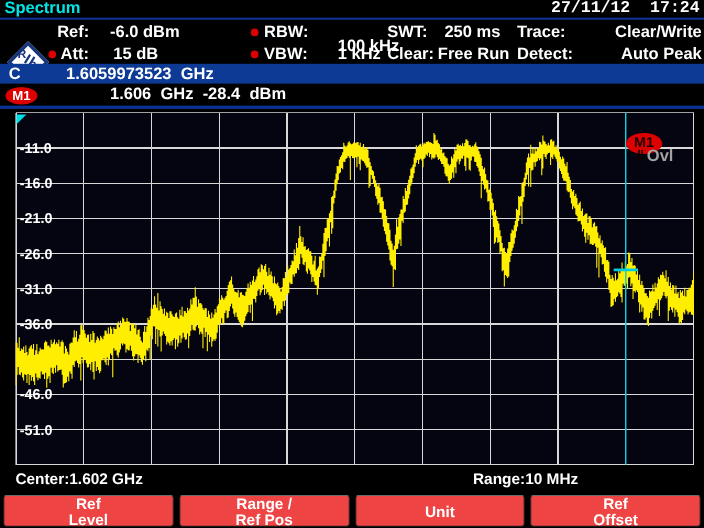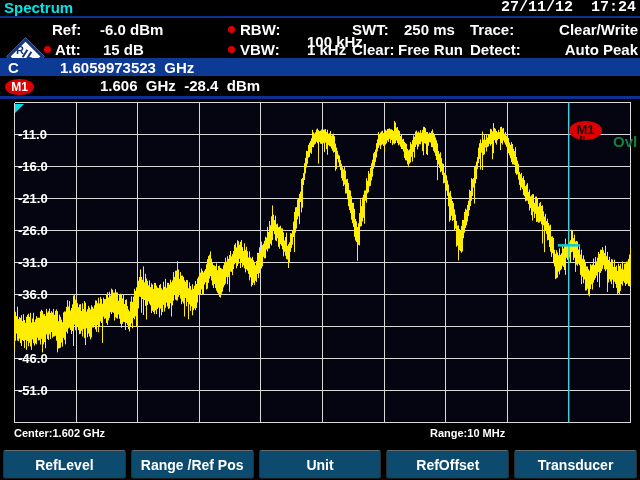--- a/index.html
+++ b/index.html
@@ -42,32 +42,32 @@
 
   
   .plot-svg{position:absolute;left:14px;top:102px;}
   .plot-svg text{fill:#fff;font-family:"Liberation Sans",sans-serif;font-weight:bold;font-size:13px;}
   .corner-triangle{position:absolute;left:15px;top:104px;width:0;height:0;
                    border-top:9px solid #00e0e6;border-right:9px solid transparent;}
   .m1-flag{position:absolute;left:569px;top:121px;width:64px;height:30px;font-size:13px;}
   .m1-flag-oval{position:absolute;left:0;top:0;width:33px;height:19px;background:#dd0000;border-radius:50%;
                 color:#200000;text-align:center;line-height:18px;}
   .m1-flag-stem{position:absolute;left:10px;top:12px;color:#100000;font-size:13px;letter-spacing:-1px;}
-  .ovl-text{position:absolute;left:44px;top:12px;color:#15803d;font-size:15px;}
+  .ovl-text{position:absolute;left:19px;top:12px;color:#a3a3a3;font-size:15px;}
 
   
-  .bottom-bar{position:absolute;left:0;top:425px;width:640px;height:23px;font-size:11px;}
+  .bottom-bar{position:absolute;left:0;top:425px;width:640px;height:23px;font-size:14px;}
   .center-readout{position:absolute;left:14px;top:2px;white-space:pre;}
   .span-readout{position:absolute;left:430px;top:2px;white-space:pre;}
 
   
   .softkeys{position:absolute;left:0;top:449px;width:640px;height:31px;display:flex;gap:5px;padding:1px 3px 1px 3px;}
-  .softkey{flex:1;background:#0c4a6e;border-top:1px solid #6a6a6a;border-left:1px solid #2e2e2e;
+  .softkey{flex:1;background:#ef4444;border-top:1px solid #6a6a6a;border-left:1px solid #2e2e2e;
            border-right:1px solid #2e2e2e;border-bottom:1px solid #1a1a1a;border-radius:3px;
-           color:#fff;font-size:14px;line-height:14px;display:flex;
+           color:#fff;font-size:14px;line-height:14px;display:flex;flex-direction:column;
            align-items:center;justify-content:center;text-align:center;cursor:pointer;}
 </style>
 </head>
 <body>
 
 <div class="screen">
 
   <div class="titlebar">
     <span class="app-title">Spectrum</span>
     <span class="datetime"><span>27/11/12</span>  <span>17:24</span></span>
@@ -160,18 +160,14 @@
         <span>Ref Pos</span>
     </div>
     <div class="softkey">
       <span>Unit</span>
         <span></span>
     </div>
     <div class="softkey">
       <span>Ref</span>
         <span>Offset</span>
     </div>
-    <div class="softkey">
-      <span>Trans</span>
-        <span>ducer</span>
-    </div>
   </div>
 </div>
 
 </body></html>

